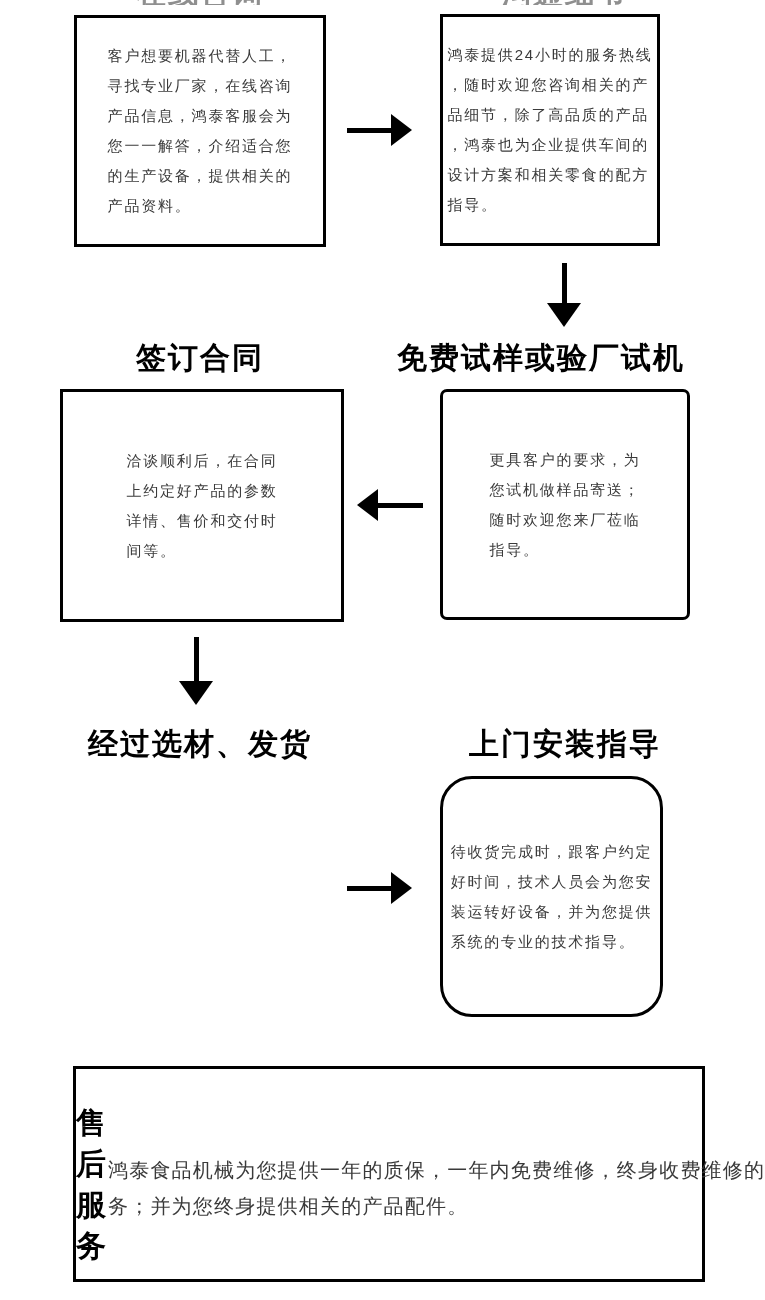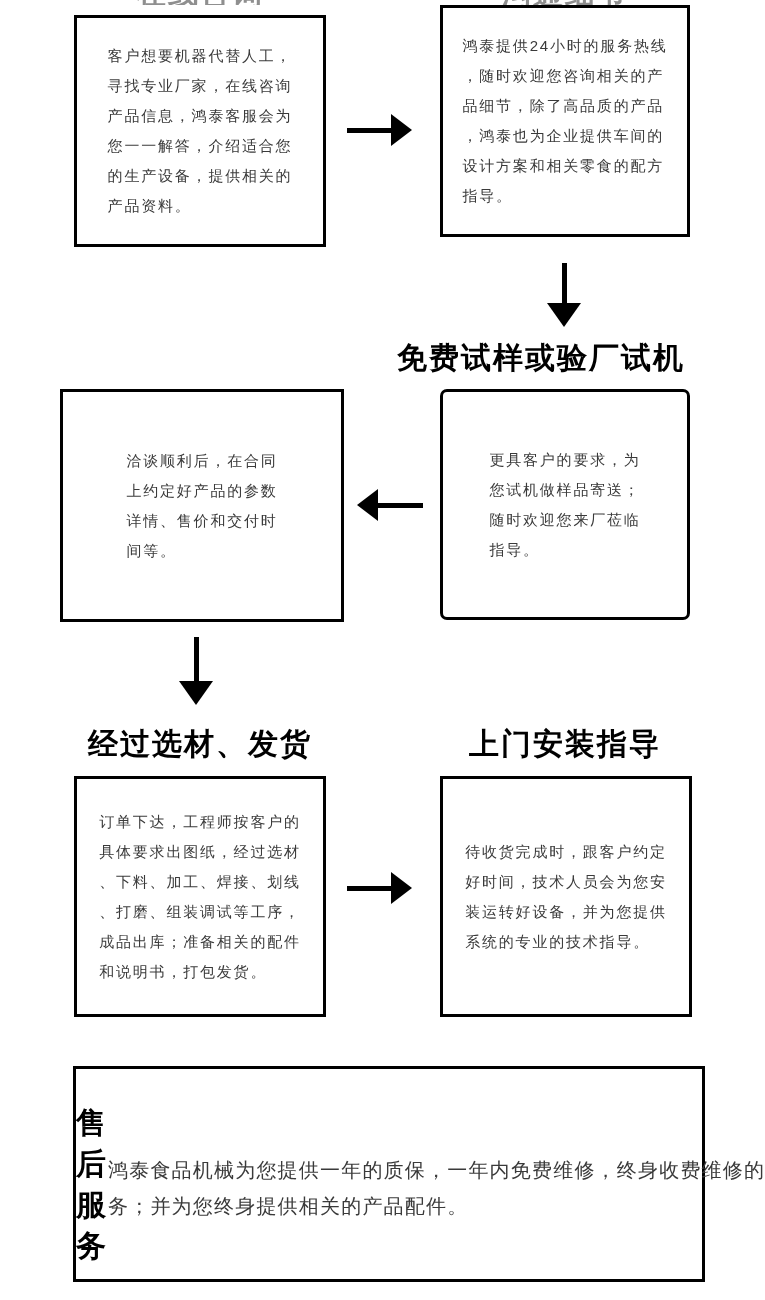--- a/index.html
+++ b/index.html
@@ -130,39 +130,40 @@
   </div>
 
   <div class="box" style="left:74px; top:15px; width:252px; height:232px;">
     <div class="box-body">客户想要机器代替人工，
 寻找专业厂家，在线咨询
 产品信息，鸿泰客服会为
 您一一解答，介绍适合您
 的生产设备，提供相关的
 产品资料。</div>
   </div>
-  <div class="box" style="left:440px; top:5px; width:250px; height:232px;">
+  <div class="box" style="left:440px; top:14px; width:220px; height:232px;">
     <div class="box-body">鸿泰提供24小时的服务热线
 ，随时欢迎您咨询相关的产
 品细节，除了高品质的产品
 ，鸿泰也为企业提供车间的
 设计方案和相关零食的配方
 指导。</div>
   </div>
 
   <div class="arrow-h" style="left:347px; top:114px; width:65px; height:32px;">
     <div class="shaft-h" style="width:45px;"></div>
     <div class="tri-right"></div>
   </div>
 
   <div class="arrow-v" style="left:546px; top:263px; width:36px; height:64px;">
     <div class="shaft-v" style="height:40px;"></div>
     <div class="tri-down"></div>
   </div>
 
+  <div class="step-title" style="left:74px; top:338px; width:252px;">签订合同</div>
   <div class="step-title" style="left:396px; top:338px; width:290px;">免费试样或验厂试机</div>
 
   <div class="box" style="left:60px; top:389px; width:284px; height:233px;">
     <div class="box-body">洽谈顺利后，在合同
 上约定好产品的参数
 详情、售价和交付时
 间等。</div>
   </div>
   <div class="box" style="left:440px; top:389px; width:250px; height:231px;border-radius:7px;">
     <div class="box-body">更具客户的要求，为
@@ -177,29 +178,21 @@
   </div>
 
   <div class="arrow-v" style="left:178px; top:637px; width:36px; height:68px;">
     <div class="shaft-v" style="height:44px;"></div>
     <div class="tri-down"></div>
   </div>
 
   <div class="step-title" style="left:74px; top:724px; width:252px;">经过选材、发货</div>
   <div class="step-title" style="left:420px; top:724px; width:290px;">上门安装指导</div>
 
-  <div class="box" style="left:74px; top:776px; width:252px; height:241px;">
-    <div class="box-body">订单下达，工程师按客户的
-具体要求出图纸，经过选材
-、下料、加工、焊接、划线
-、打磨、组装调试等工序，
-成品出库；准备相关的配件
-和说明书，打包发货。</div>
-  </div>
-  <div class="box" style="left:440px; top:776px; width:252px; height:241px;">
+  <div class="box" style="left:440px; top:776px; width:223px; height:241px;border-radius:32px;">
     <div class="box-body">待收货完成时，跟客户约定
 好时间，技术人员会为您安
 装运转好设备，并为您提供
 系统的专业的技术指导。</div>
   </div>
 
   <div class="arrow-h" style="left:347px; top:872px; width:65px; height:32px;">
     <div class="shaft-h" style="width:45px;"></div>
     <div class="tri-right"></div>
   </div>

